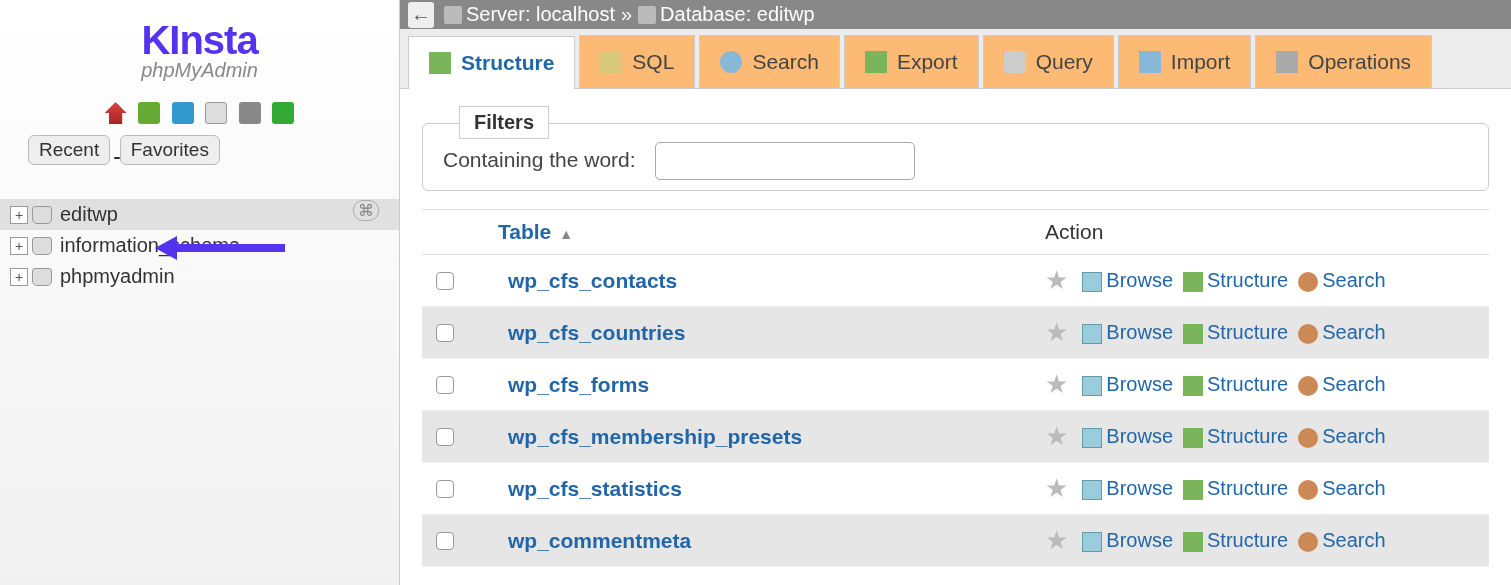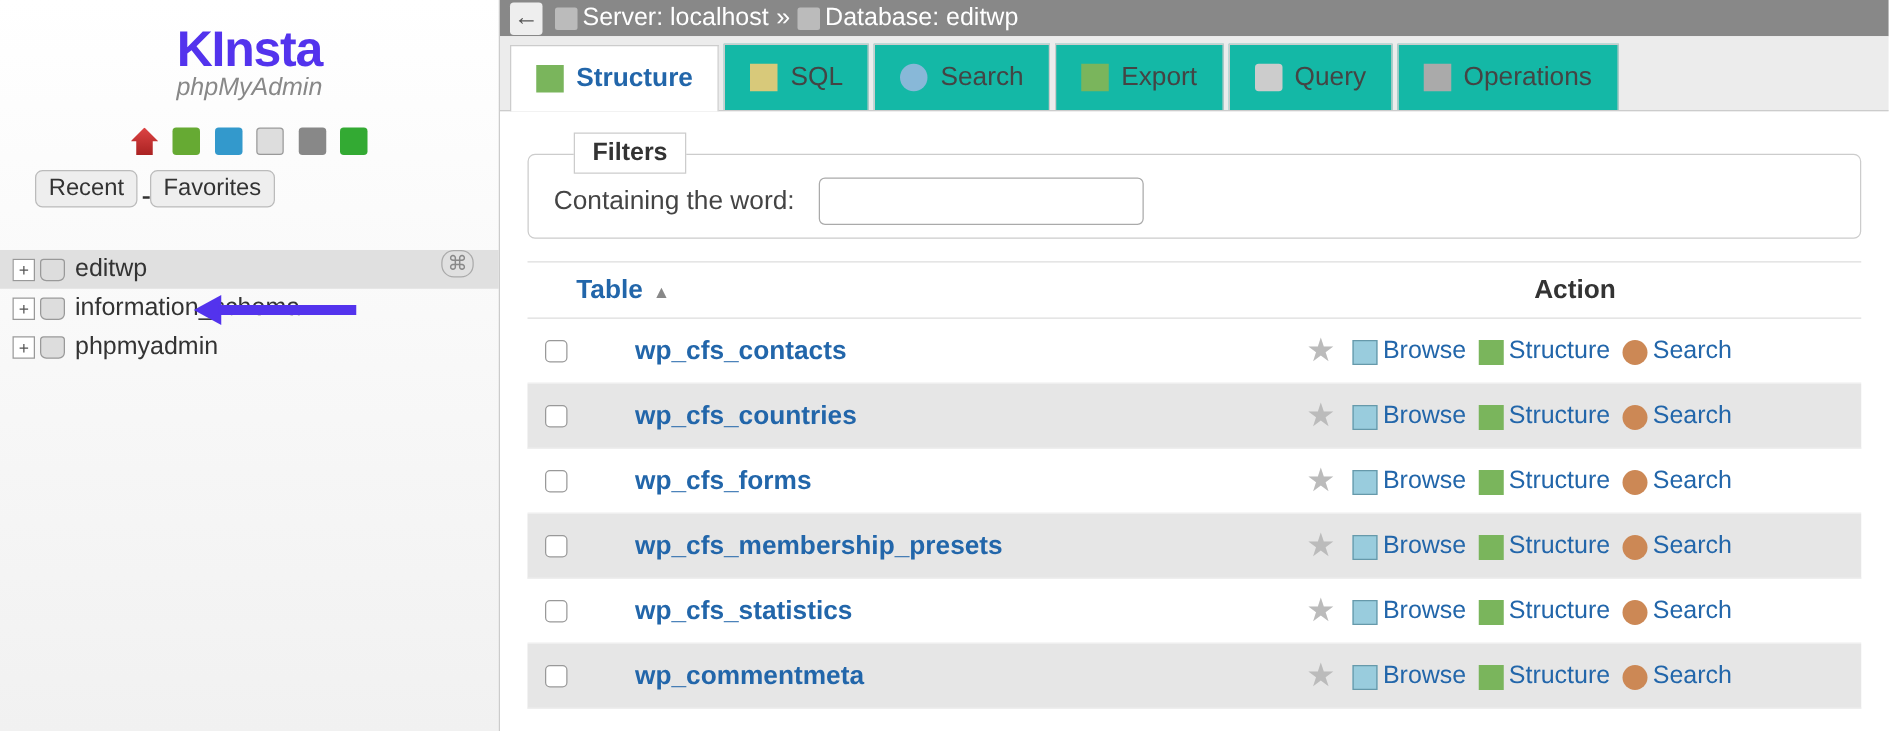--- a/index.html
+++ b/index.html
@@ -49,42 +49,42 @@
   .arrow-annotate .head { position:absolute; left:0; top:-4px; width:0; height:0; border-right:22px solid #5333ED; border-top:12px solid transparent; border-bottom:12px solid transparent; }
 
   
   .main { flex:1; display:flex; flex-direction:column; }
   .breadcrumb { background:#888; color:#fff; height:34px; display:flex; align-items:center; padding:0 8px; font-size:20px; }
   .breadcrumb .back { width:26px; height:26px; background:#eee; color:#555; display:flex; align-items:center; justify-content:center; border-radius:3px; margin-right:10px; font-size:20px; cursor:pointer; }
   .bc-icon { width:18px; height:18px; background:#bbb; display:inline-block; margin-right:4px; border-radius:2px; }
   .bc-sep { margin: 0 6px; }
 
   .tabs { display:flex; background:#ececec; border-bottom:1px solid #ccc; padding-left:8px; }
-  .tab { display:flex; align-items:center; padding: 14px 20px; border:1px solid #ccc; border-bottom:none; margin-right:4px; margin-top:6px; background:#14b8a6; cursor:pointer; font-size:21px; color:#444; }
+  .tab { display:flex; align-items:center; padding: 14px 20px; border:1px solid #ccc; border-bottom:none; margin-right:4px; margin-top:6px; background:#fdba74; cursor:pointer; font-size:21px; color:#444; }
   .tab.active { background:#fff; font-weight:bold; color:#2266aa; border-top:1px solid #ccc; position:relative; top:1px; }
   .tab .ticon { width:22px; height:22px; margin-right:10px; display:inline-block; }
   .ti-struct { background:#7ab55c; }
   .ti-sql { background:#d8c97a; }
   .ti-search { background:#88b8d8; border-radius:50%; }
   .ti-query { background:#ccc; border-radius:3px; }
   .ti-export { background:#7ab55c; }
   .ti-import { background:#88b8d8; }
   .ti-ops { background:#aaa; }
 
   .content { padding: 18px 22px; }
   .filters-box { border:1px solid #ccc; border-radius:6px; padding:18px 20px 10px; position:relative; margin-top:16px; }
   .filters-legend { position:absolute; top:-18px; left:36px; background:#fff; border:1px solid #ccc; padding:4px 14px; font-weight:bold; font-size:20px; }
   .filters-box label { font-size:21px; color:#444; margin-right:14px; }
   .filters-box input { width:260px; height:38px; border:1px solid #aaa; border-radius:5px; font-size:18px; padding:0 8px; }
 
   .table-wrap { margin-top:18px; }
   .thead { display:flex; align-items:center; background:#fff; border-top:1px solid #ddd; border-bottom:1px solid #ddd; padding:10px 14px; }
-  .th-table { margin-left:25px; font-weight:bold; color:#2266aa; font-size:21px; }
+  .th-table { margin-left:62px; font-weight:bold; color:#2266aa; font-size:21px; }
   .sort-caret { margin-left:8px; color:#888; font-size:14px; }
-  .th-action { margin-left:auto; width:430px; font-weight:bold; font-size:21px;text-align:center; }
+  .th-action { margin-left:auto; width:430px; font-weight:normal; font-size:21px; }
 
   .trow { display:flex; align-items:center; padding:10px 14px; border-bottom:1px solid #eee;gap:32px; }
   .trow.zebra { background:#e6e6e6; }
   .chk { width:18px; height:18px; border:1.5px solid #999; border-radius:4px; margin-right:22px; cursor:pointer; background:#fff; }
   .tname { color:#2266aa; font-weight:bold; font-size:21px; }
   .actions { margin-left:auto; width:430px; display:flex; align-items:center; gap:10px; }
   .star { color:#bbb; font-size:26px; cursor:pointer; margin-right:4px; }
   .alink { display:flex; align-items:flex-end; color:#2266aa; font-size:20px; cursor:pointer; }
   .aicon { width:20px; height:20px; display:inline-block; margin-right:4px; }
   .ai-browse { background:#9cd; border:1px solid #69a; }
@@ -148,20 +148,21 @@
     <span>Database:</span>&nbsp;
     <span>editwp</span>
   </div>
 
   <div class="tabs" id="tabs">
       <div class="tab active"><span class="ticon ti-struct"></span>Structure</div>
       <div class="tab"><span class="ticon ti-sql"></span>SQL</div>
       <div class="tab"><span class="ticon ti-search"></span>Search</div>
       <div class="tab"><span class="ticon ti-export"></span>Export</div>
       <div class="tab"><span class="ticon ti-query"></span>Query</div>
+      <div class="tab"><span class="ticon ti-import"></span>Import</div>
       <div class="tab"><span class="ticon ti-ops"></span>Operations</div>
     </div>
 
   <div class="content">
     <div class="filters-box">
       <div class="filters-legend">Filters</div>
       <label>Containing the word:</label>
       <input type="text" value="" style="">
     </div>
 

